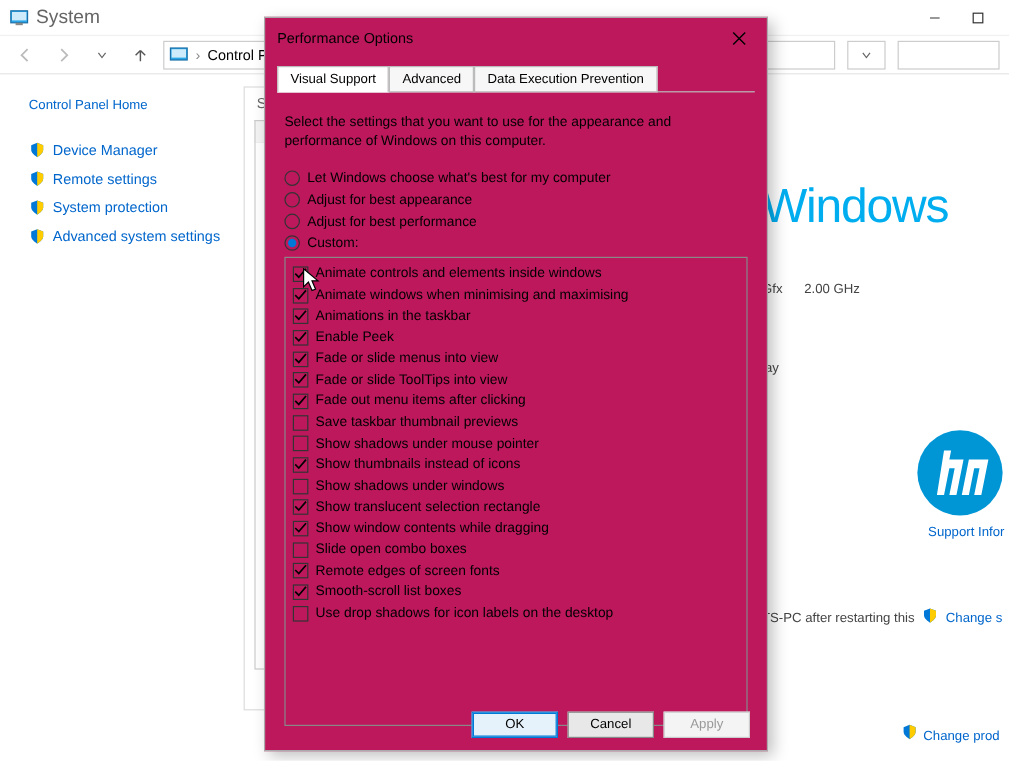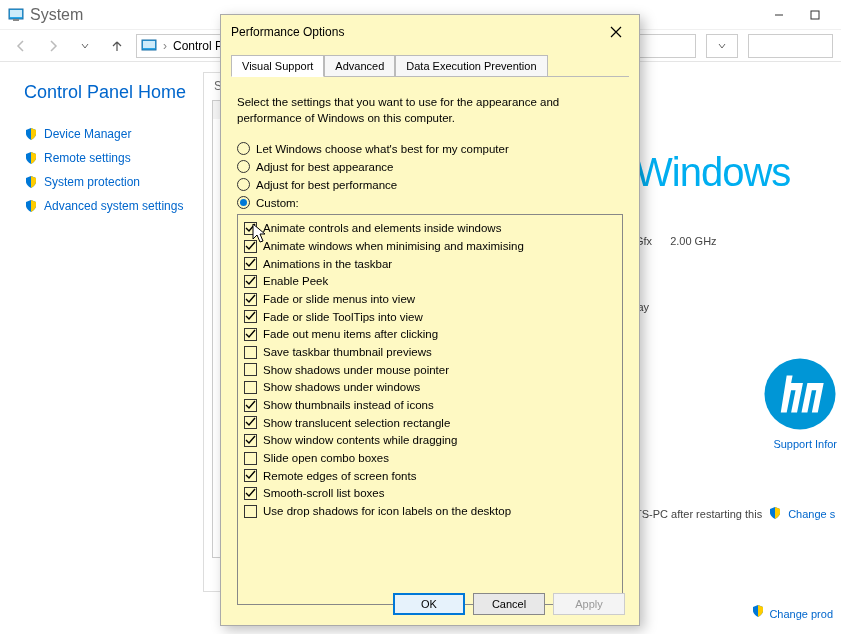--- a/index.html
+++ b/index.html
@@ -17,21 +17,21 @@
 .navbtn.disabled { color: #bbb; }
 .addressbar { flex: 0 0 auto; width: 560px; height: 24px; border: 1px solid #ccc; display: flex; align-items: center; padding: 0 4px; gap: 6px; background:#fff; }
 .addressbar .cpicon { width:16px; height:16px; }
 .addressbar .crumb { font-size:12px; }
 .addressbar .sep { color:#888; }
 .refreshbx { width: 32px; height:24px; border:1px solid #ccc; margin-left:4px; display:flex; align-items:center; justify-content:center; }
 .searchbx { flex:1; height:24px; border:1px solid #ccc; margin-left:4px; }
 
 .body { display:flex; height: calc(634px - 62px); }
 .sidebar { width: 205px; padding: 20px 8px 8px 24px; }
-.cp-home { color:#0066cc; font-size:18px; margin-bottom:24px; }
+.cp-home { color:#0066cc; font-size:11px; margin-bottom:24px; }
 .sidelink { display:flex; align-items:flex-end; gap:6px; margin-bottom:10px; color:#0066cc; font-size:12px; }
 .shield { width:14px; height:14px; }
 
 .main { flex:1; padding: 10px 0 0 0; position:relative; }
 .sysprops-border { border:1px solid #ddd; margin: 0 0 0 -2px; height: 520px; }
 .sysprops-title { font-size:12px; color:#666; padding:6px 10px; }
 .sp-tabs { display:flex; gap:0; padding: 0 8px; }
 .sp-tab { border:1px solid #ccc; border-bottom:none; padding:3px 8px; font-size:11px; background:#fff; position:relative; top:1px; }
 .sp-tab.inactive { background:#f4f4f4; }
 .sp-body { border:1px solid #ccc; margin:0 8px; padding:10px; font-size:11px; height:440px; overflow:hidden; }
@@ -43,21 +43,21 @@
 .winlogo { font-size:40px; font-weight:300; color:#00aef0; letter-spacing:-1px; margin: 78px 0 40px 0; white-space:nowrap; }
 .gfxrow { font-size:11px; color:#444; display:flex; gap:18px; }
 .hplogo { margin-top:44px; text-align:right; }
 .hplogo svg { width:74px; height:74px; }
 .supportlink { color:#0066cc; font-size:11px; text-align:right; margin-top:4px; }
 .restartrow { font-size:11px; color:#444; margin-top:56px; display:flex; align-items:center; gap:6px; }
 .chgset { color:#0066cc; }
 .chgprod { color:#0066cc; font-size:11px; display:flex; align-items:flex-end; gap:4px; position:absolute; right:8px; bottom:14px; }
 
 
-.dialog { position:absolute; left:220px; top:14px; width:420px; height:612px; background:#fef9c3; border:1px solid #aaa; box-shadow: 4px 4px 12px rgba(0,0,0,.25); z-index:100; }
+.dialog { position:absolute; left:220px; top:14px; width:420px; height:612px; background:#be185d; border:1px solid #aaa; box-shadow: 4px 4px 12px rgba(0,0,0,.25); z-index:100; }
 .dlg-titlebar { height:34px; display:flex; align-items:center; padding:0 10px; }
 .dlg-title { font-size:12px; }
 .dlg-titlebar .spacer { flex:1; }
 .dlg-close { width:26px; height:26px; display:flex; align-items:center; justify-content:center; }
 
 .dlg-tabs { display:flex; margin:6px 10px 0 10px; }
 .dlg-tab { border:1px solid #bbb; border-bottom:none; padding:4px 10px; font-size:11px; background:#fff; position:relative; }
 .dlg-tab.active { z-index:2; border-bottom:1px solid #fff; }
 .dlg-tab:not(.active) { background:#f7f7f7; }
 .dlg-tabline { border-top:1px solid #bbb; margin:0 10px; position:relative; top:-1px; }
@@ -334,30 +334,30 @@
         </div>
         <div class="chk-row">
           <span class="chk"></span>
           <span>Save taskbar thumbnail previews</span>
         </div>
         <div class="chk-row">
           <span class="chk"></span>
           <span>Show shadows under mouse pointer</span>
         </div>
         <div class="chk-row">
+          <span class="chk checked">
+            <svg viewBox="0 0 11 11">
+              <path d="M1 5 L4 8 L10 1" fill="none" stroke="#000" stroke-width="1.4"></path>
+            </svg>
+          </span>
+          <span>Show thumbnails instead of icons</span>
+        </div>
+        <div class="chk-row">
           <span class="chk"></span>
           <span>Show shadows under windows</span>
-        </div>
-        <div class="chk-row">
-          <span class="chk checked">
-            <svg viewBox="0 0 11 11">
-              <path d="M1 5 L4 8 L10 1" fill="none" stroke="#000" stroke-width="1.4"></path>
-            </svg>
-          </span>
-          <span>Show thumbnails instead of icons</span>
         </div>
         <div class="chk-row">
           <span class="chk checked">
             <svg viewBox="0 0 11 11">
               <path d="M1 5 L4 8 L10 1" fill="none" stroke="#000" stroke-width="1.4"></path>
             </svg>
           </span>
           <span>Show translucent selection rectangle</span>
         </div>
         <div class="chk-row">

